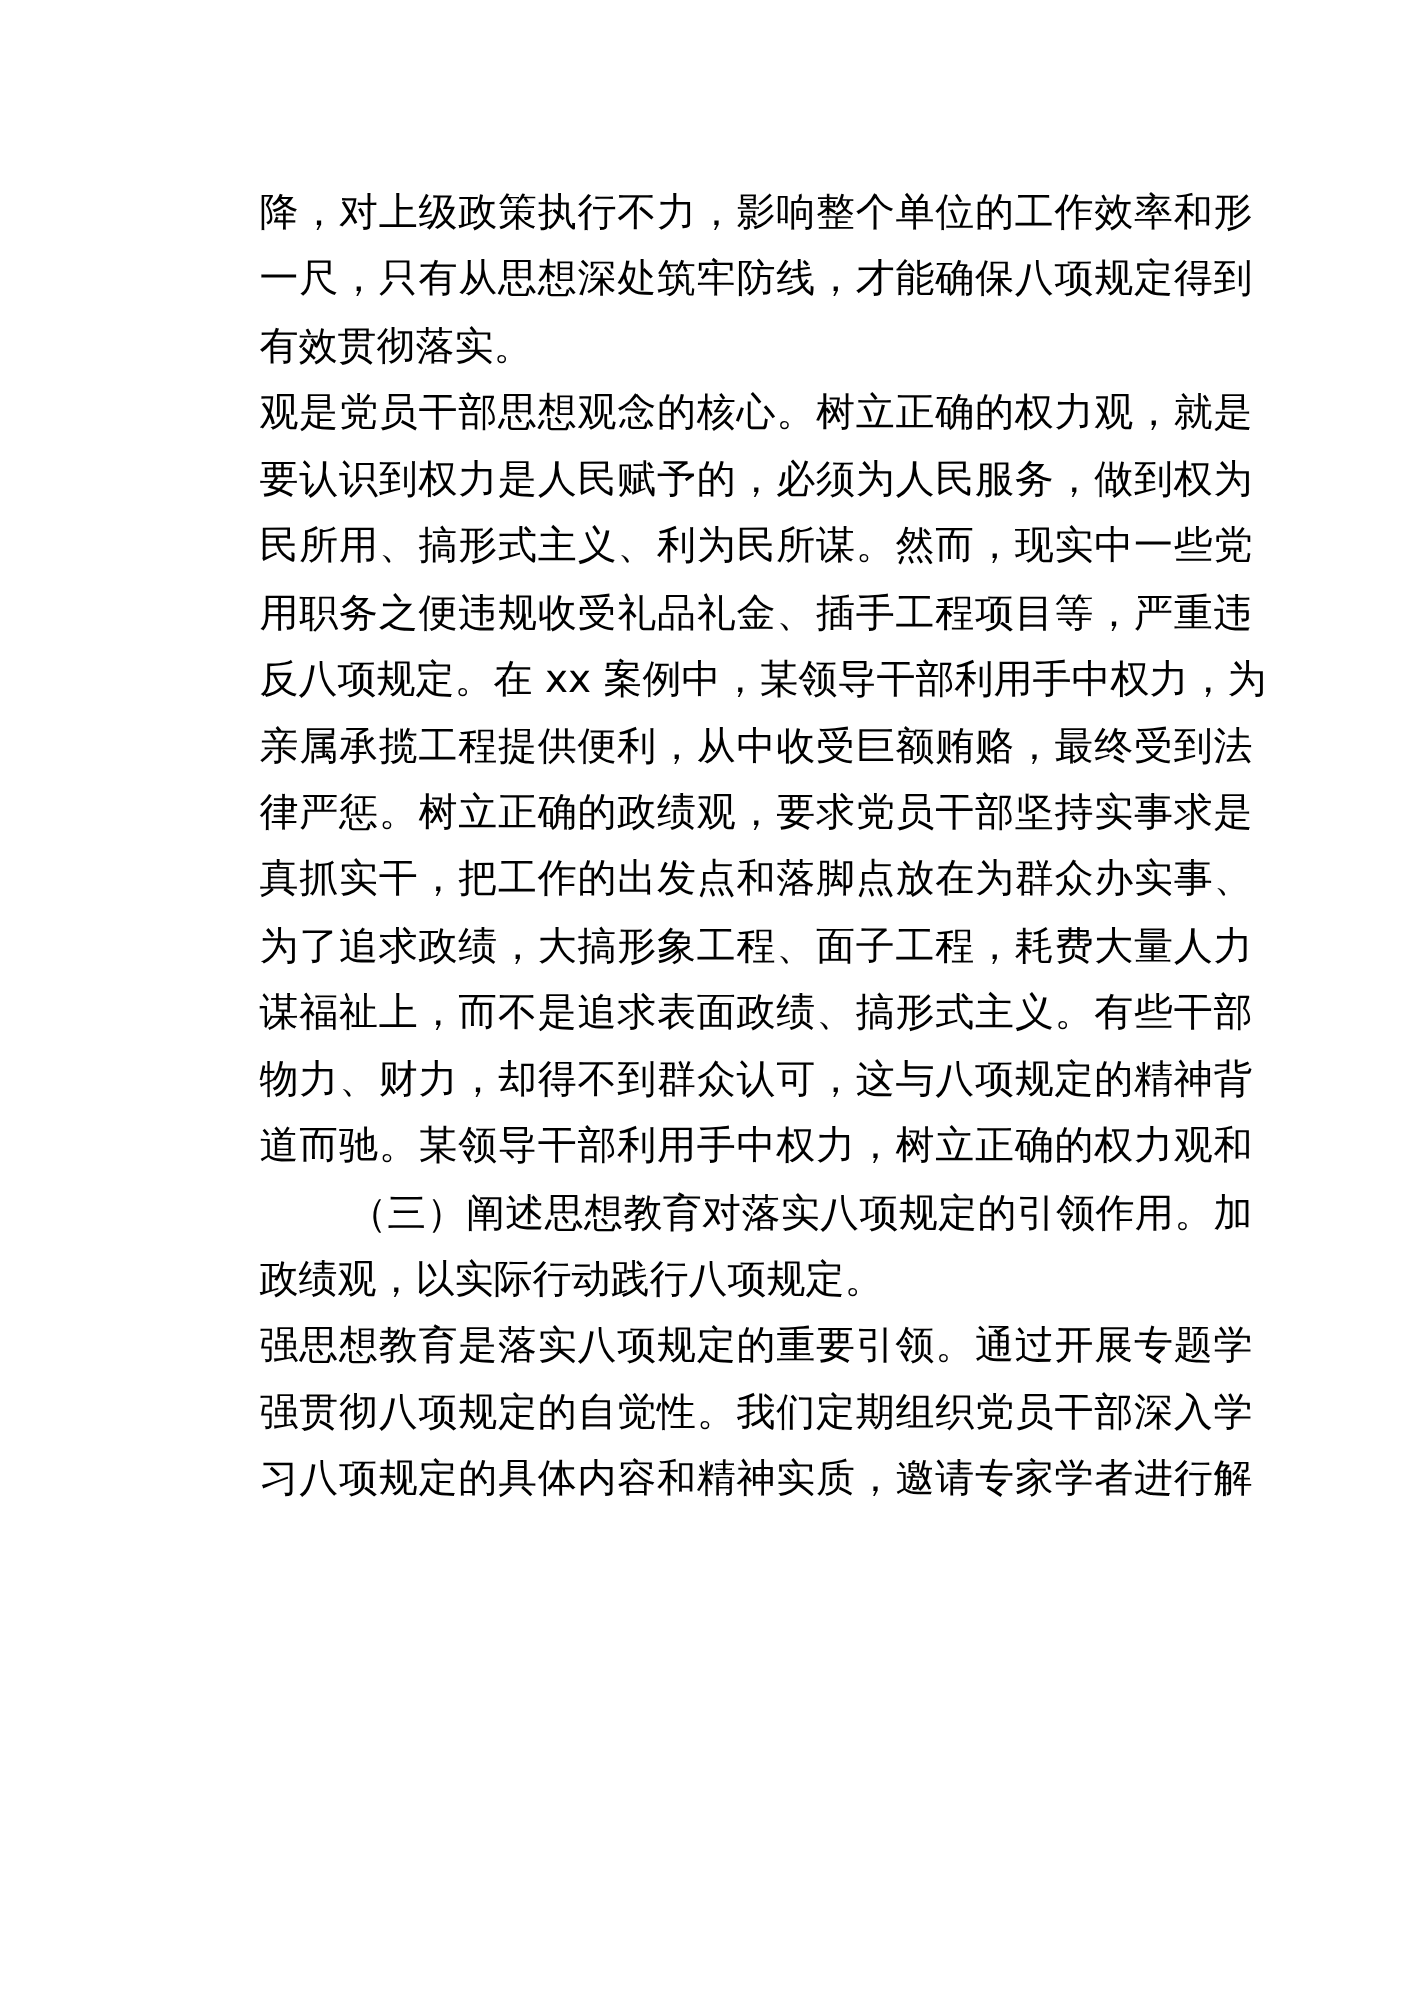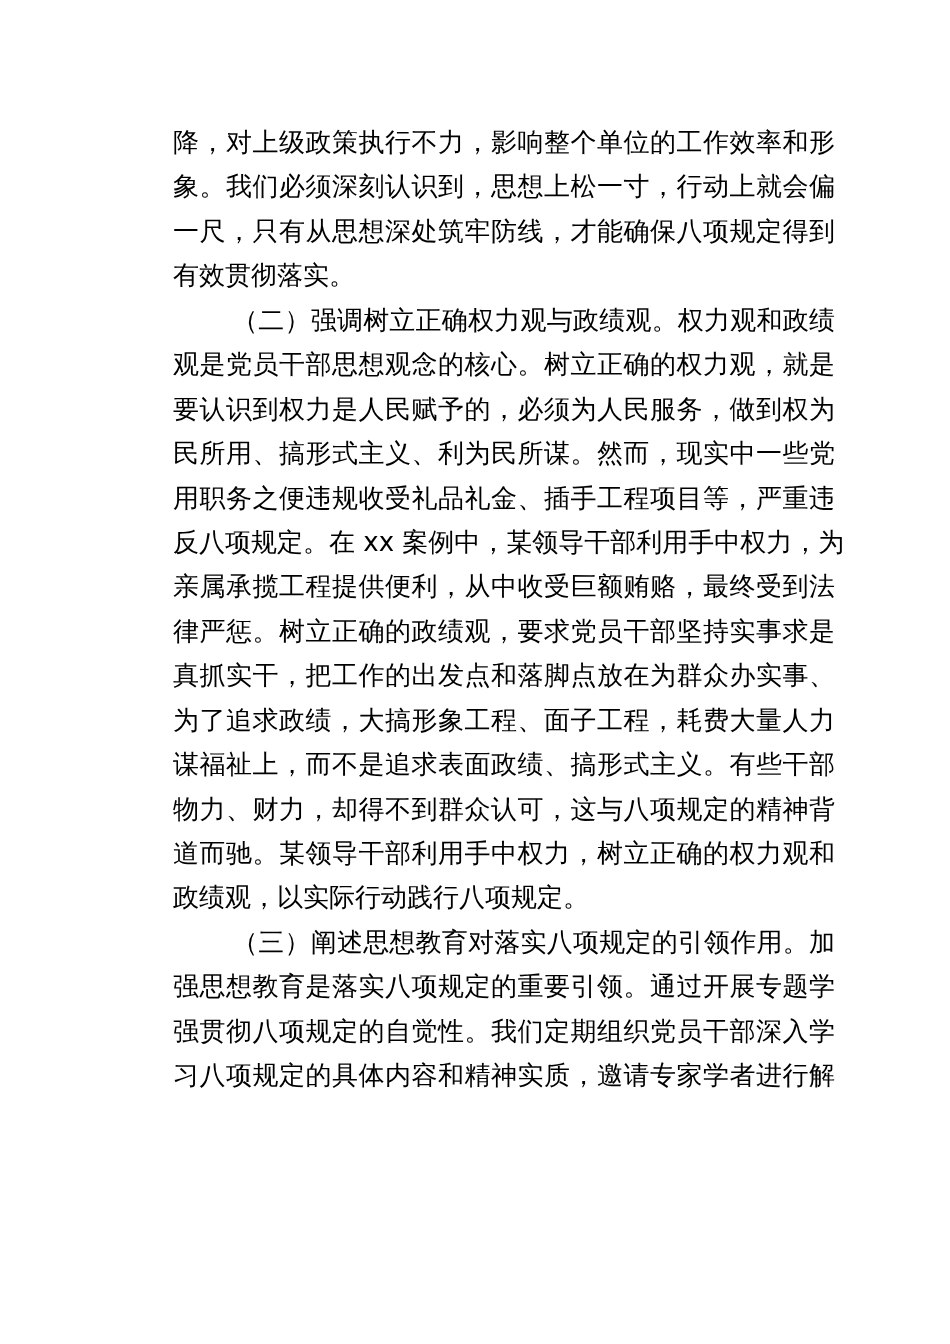--- a/index.html
+++ b/index.html
@@ -46,35 +46,33 @@
     .line.indent {
       padding-left: 59px;
     }
   </style>
 </head>
 <body>
 
 <div class="page">
   <div class="text-block">
     <div class="line">降，对上级政策执行不力，影响整个单位的工作效率和形</div>
-    <div class="line">象。我们必须深刻认识到，思想上松一寸，行动上就会偏</div>
     <div class="line">一尺，只有从思想深处筑牢防线，才能确保八项规定得到</div>
     <div class="line last">有效贯彻落实。</div>
-    <div class="line indent">（二）强调树立正确权力观与政绩观。权力观和政绩</div>
     <div class="line">观是党员干部思想观念的核心。树立正确的权力观，就是</div>
     <div class="line">要认识到权力是人民赋予的，必须为人民服务，做到权为</div>
     <div class="line">民所用、搞形式主义、利为民所谋。然而，现实中一些党</div>
     <div class="line">用职务之便违规收受礼品礼金、插手工程项目等，严重违</div>
     <div class="line">反八项规定。在 xx 案例中，某领导干部利用手中权力，为</div>
     <div class="line">亲属承揽工程提供便利，从中收受巨额贿赂，最终受到法</div>
     <div class="line">律严惩。树立正确的政绩观，要求党员干部坚持实事求是</div>
     <div class="line">真抓实干，把工作的出发点和落脚点放在为群众办实事、</div>
     <div class="line">为了追求政绩，大搞形象工程、面子工程，耗费大量人力</div>
     <div class="line">谋福祉上，而不是追求表面政绩、搞形式主义。有些干部</div>
     <div class="line">物力、财力，却得不到群众认可，这与八项规定的精神背</div>
     <div class="line">道而驰。某领导干部利用手中权力，树立正确的权力观和</div>
+    <div class="line indent">（三）阐述思想教育对落实八项规定的引领作用。加</div>
     <div class="line last">政绩观，以实际行动践行八项规定。</div>
-    <div class="line indent">（三）阐述思想教育对落实八项规定的引领作用。加</div>
     <div class="line">强思想教育是落实八项规定的重要引领。通过开展专题学</div>
     <div class="line">强贯彻八项规定的自觉性。我们定期组织党员干部深入学</div>
     <div class="line">习八项规定的具体内容和精神实质，邀请专家学者进行解</div>
   </div>
 </div>
 
 </body></html>

